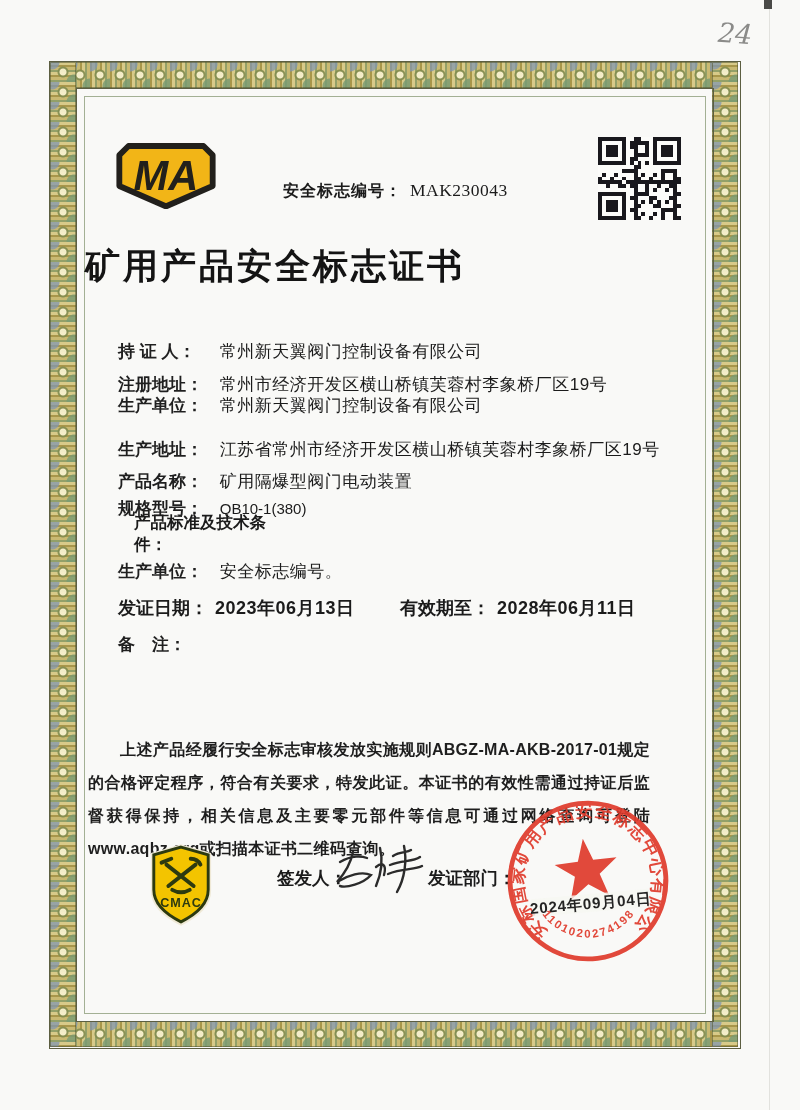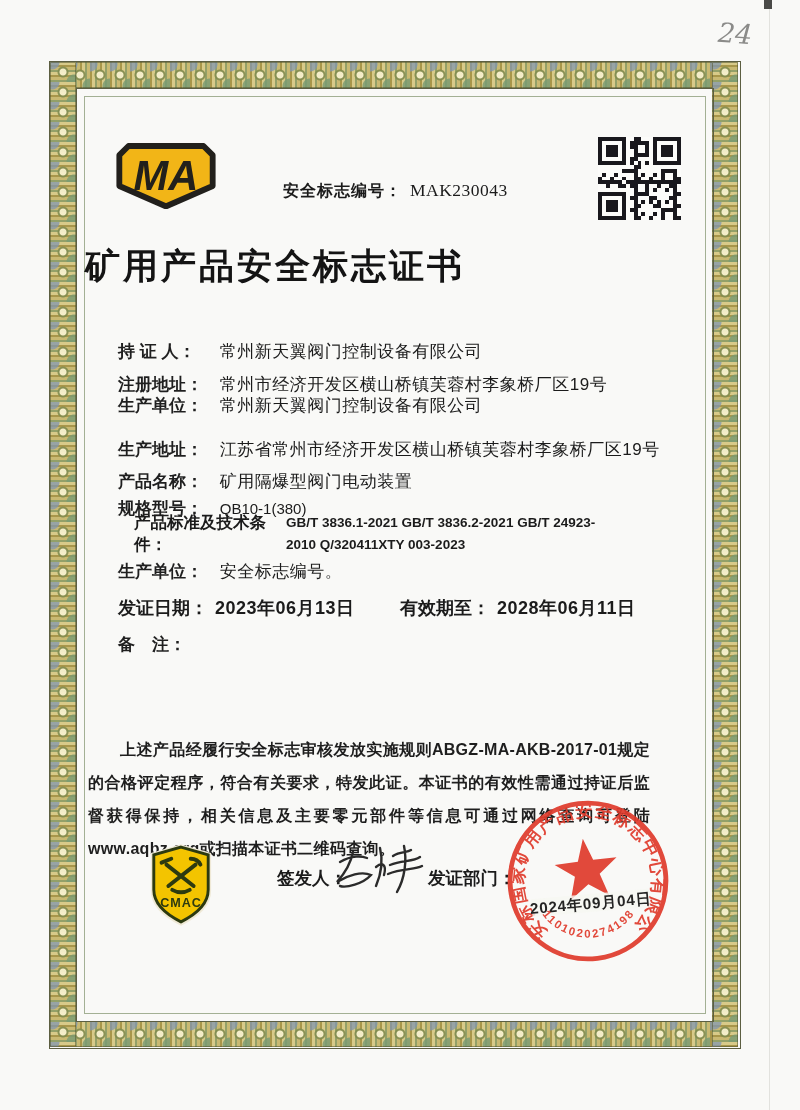--- a/index.html
+++ b/index.html
@@ -257,21 +257,20 @@
   <span class="lab">产品名称：</span>
   <span class="val">矿用隔爆型阀门电动装置</span>
 </div>
 <div class="abs frow" style="top:497px">
   <span class="lab">规格型号：</span>
   <span class="val val-latin">QB10-1(380)</span>
 </div>
 
 <div class="abs std-row">
   <div class="std-lab">产品标准及技术条件：</div>
-  <div class="std-val">GB/T 3836.1-2021 GB/T 3836.2-2021 GB/T 24923-2010 Q/320411XTY 003-2023</div>
 </div>
 
 <div class="abs frow" style="top:560px">
   <span class="lab">生产单位：</span>
   <span class="val">安全标志编号。</span>
 </div>
 
 <div class="abs frow dates-row" style="top:596px;width:560px">
   <span class="lab2" style="left:0">发证日期：</span>
   <span class="lab2" style="left:97px;letter-spacing:.5px">2023年06月13日</span>

